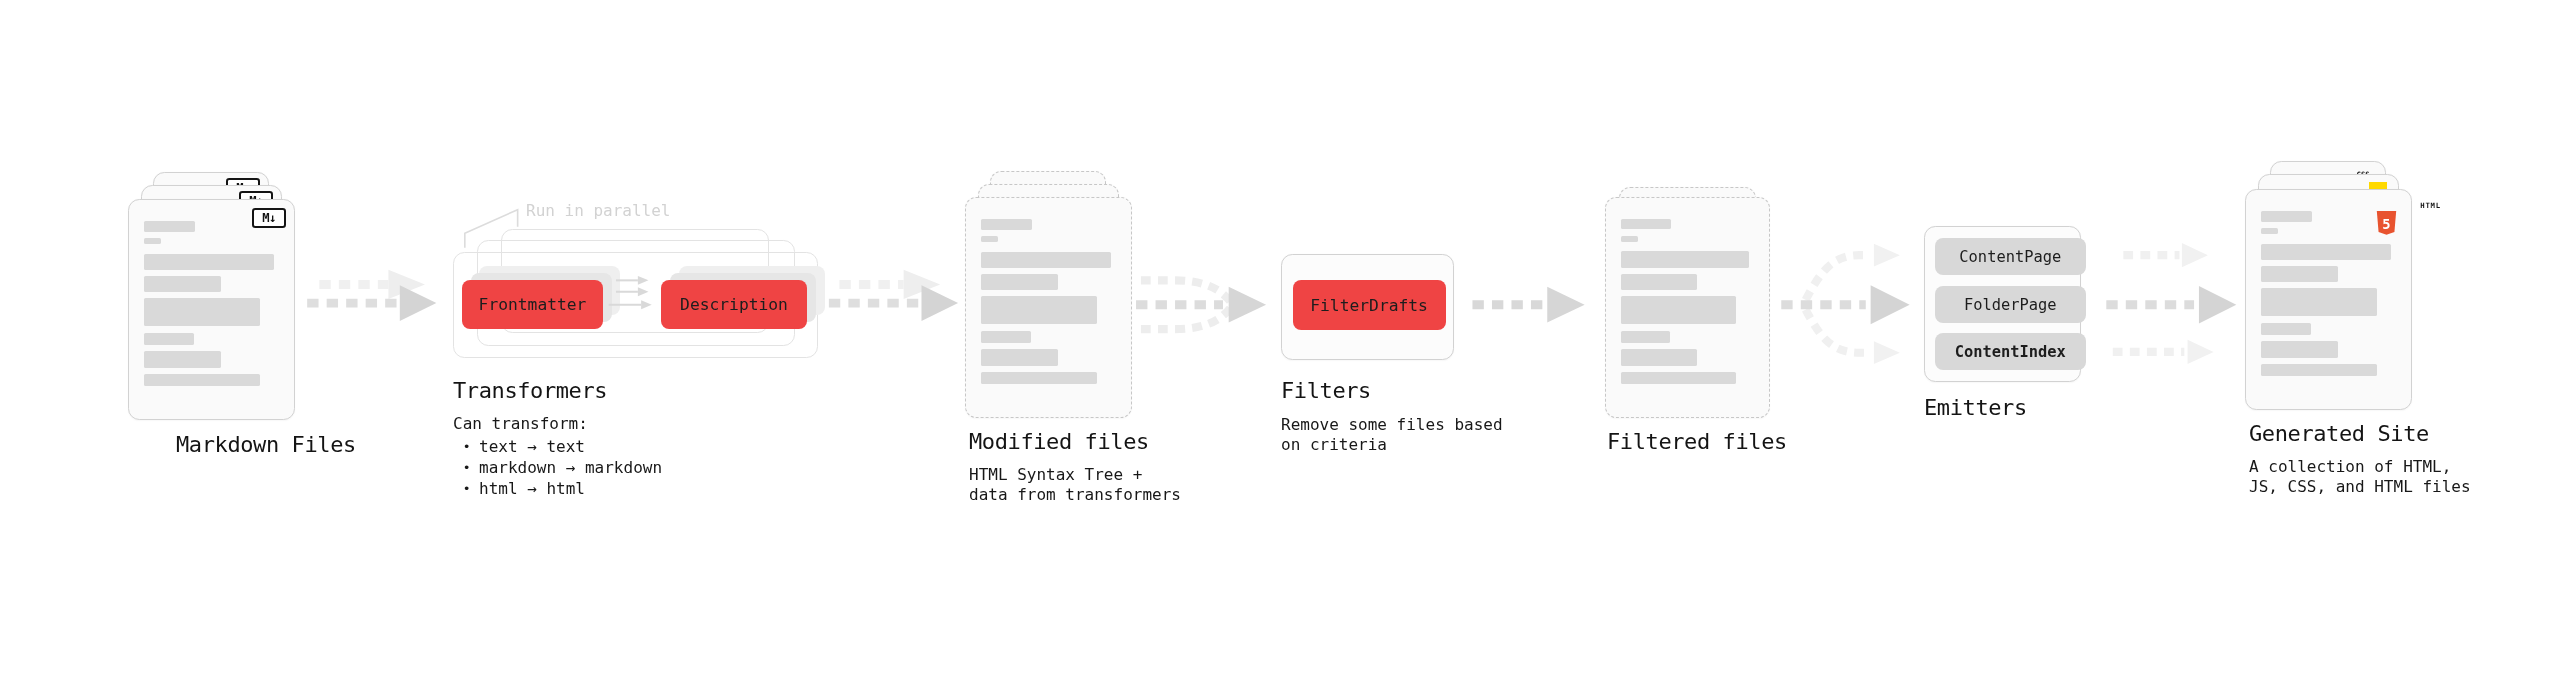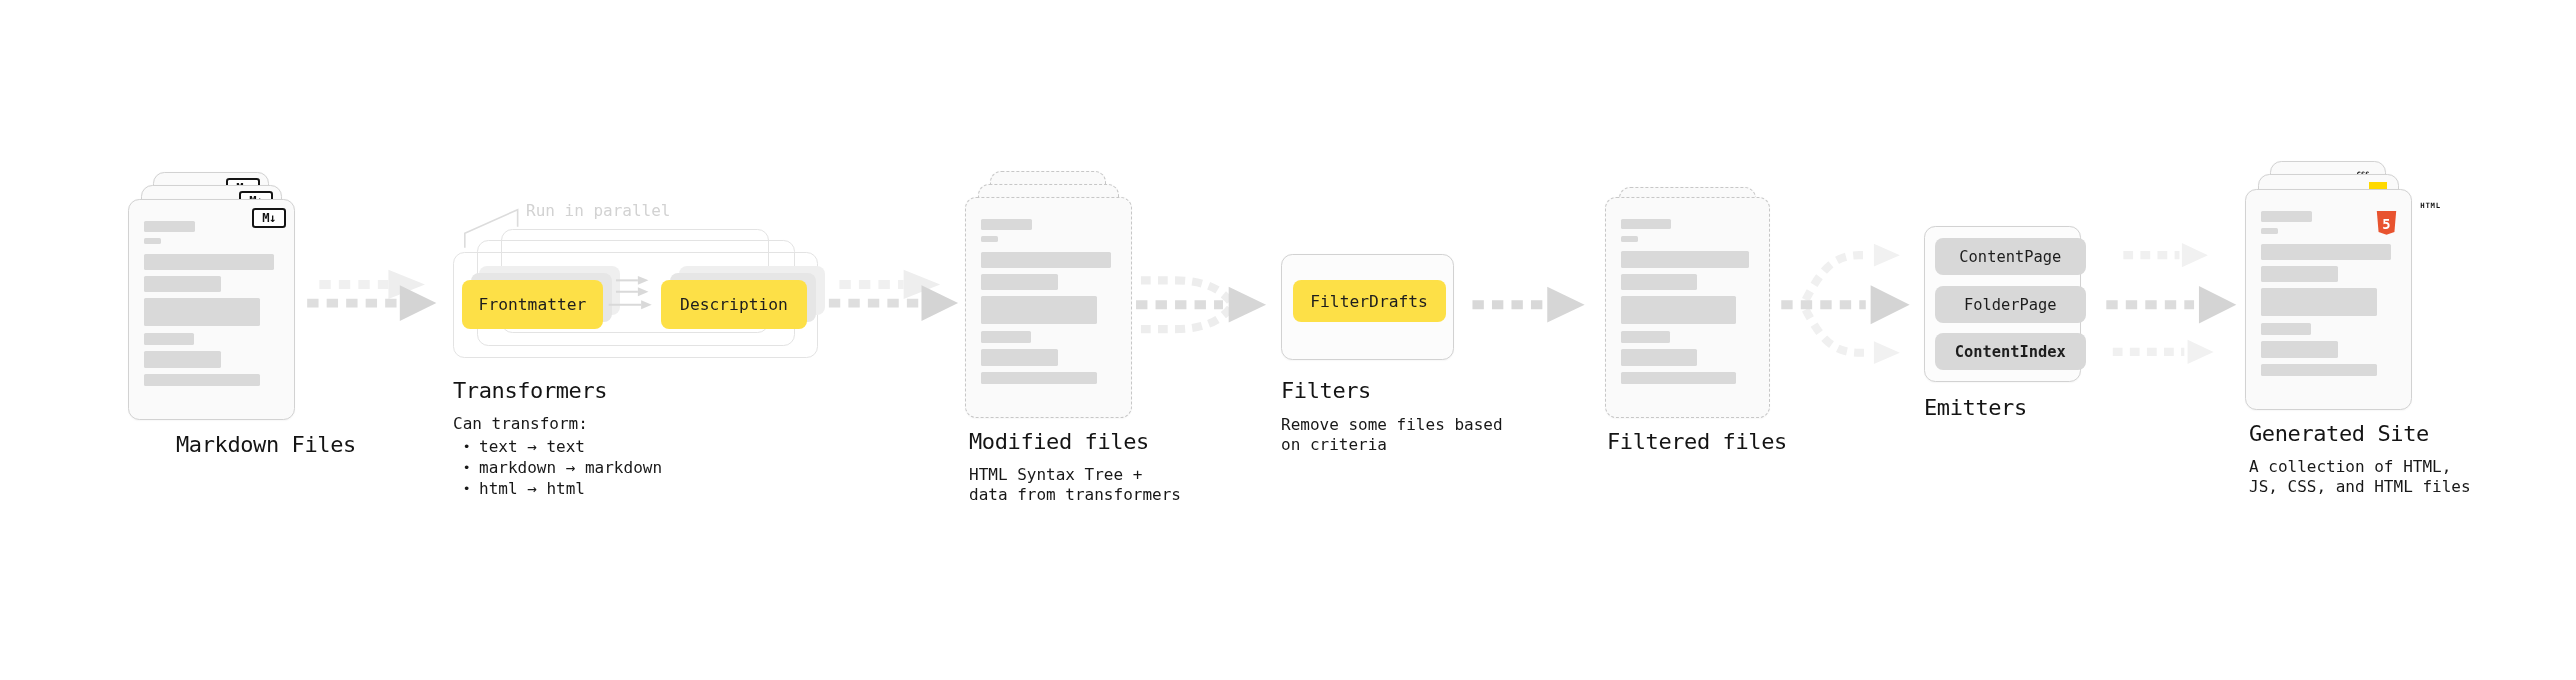--- a/index.html
+++ b/index.html
@@ -33,21 +33,21 @@
   .css-word{font-size:7.3px;font-weight:bold;color:#141414;letter-spacing:0;}
   .css-bar{display:block;height:3.3px;background:#2b63e8;border-radius:0.8px;margin-top:0.8px;}
   .js-badge{position:absolute;top:6.5px;right:11.4px;width:18px;height:9px;background:#ffd900;}
   .html-badge{position:absolute;top:6.5px;right:9.8px;width:29px;text-align:center;line-height:1;}
   .html-word{font-size:7.3px;font-weight:bold;color:#141414;letter-spacing:0.8px;padding-left:48px;}
 
   
   .tbox{position:absolute;border:1.6px solid #e3e3e3;border-radius:11.4px;background:transparent;box-sizing:border-box;}
   .panel{position:absolute;border:1.6px solid #d2d2d2;border-radius:11.4px;background:#fcfcfc;
          box-sizing:border-box;box-shadow:0 0.8px 1.6px rgba(0,0,0,0.03);}
-  .node{position:absolute;background:#fde047;border-radius:8.1px;display:flex;align-items:center;
+  .node{position:absolute;background:#ef4444;border-radius:8.1px;display:flex;align-items:center;
         justify-content:center;font-size:16.3px;color:#1d1d1d;white-space:nowrap;}
   .node.g1{background:#e6e6e6;}
   .node.g2{background:#efefef;}
   .ebtn{position:absolute;left:9.8px;width:151px;height:37px;background:#d8d8d8;border-radius:8.1px;
         display:flex;align-items:center;justify-content:center;font-size:15.4px;color:#1d1d1d;white-space:nowrap;}
 
   
   .stage-title{position:absolute;font-size:22px;color:#141414;white-space:nowrap;letter-spacing:-0.4px;}
   .stage-sub{position:absolute;font-size:16px;line-height:20.3px;color:#181818;white-space:nowrap;}
   .stage-sub span{display:block;}
@@ -137,21 +137,21 @@
       </div>
     </div>
   </div>
   <div class="stage-title" style="left:969px;top:429px;">Modified files</div>
   <div class="stage-sub" style="left:969px;top:465px;">
     <span>HTML Syntax Tree +</span>
     <span>data from transformers</span>
   </div>
 
   <div class="panel" style="left:1281px;top:254px;width:173px;height:106px;">
-    <div class="node" style="left:10.6px;top:25px;width:153px;height:42px;">
+    <div class="node" style="left:10.6px;top:25px;width:153px;height:50px;">
         <span>FilterDrafts</span>
       </div>
   </div>
   <div class="stage-title" style="left:1281px;top:378px;">Filters</div>
   <div class="stage-sub" style="left:1281px;top:415px;">
     <span>Remove some files based</span>
     <span>on criteria</span>
   </div>
 
   <div class="stack" style="left:1605px;top:187px;width:165px;height:232px;">

